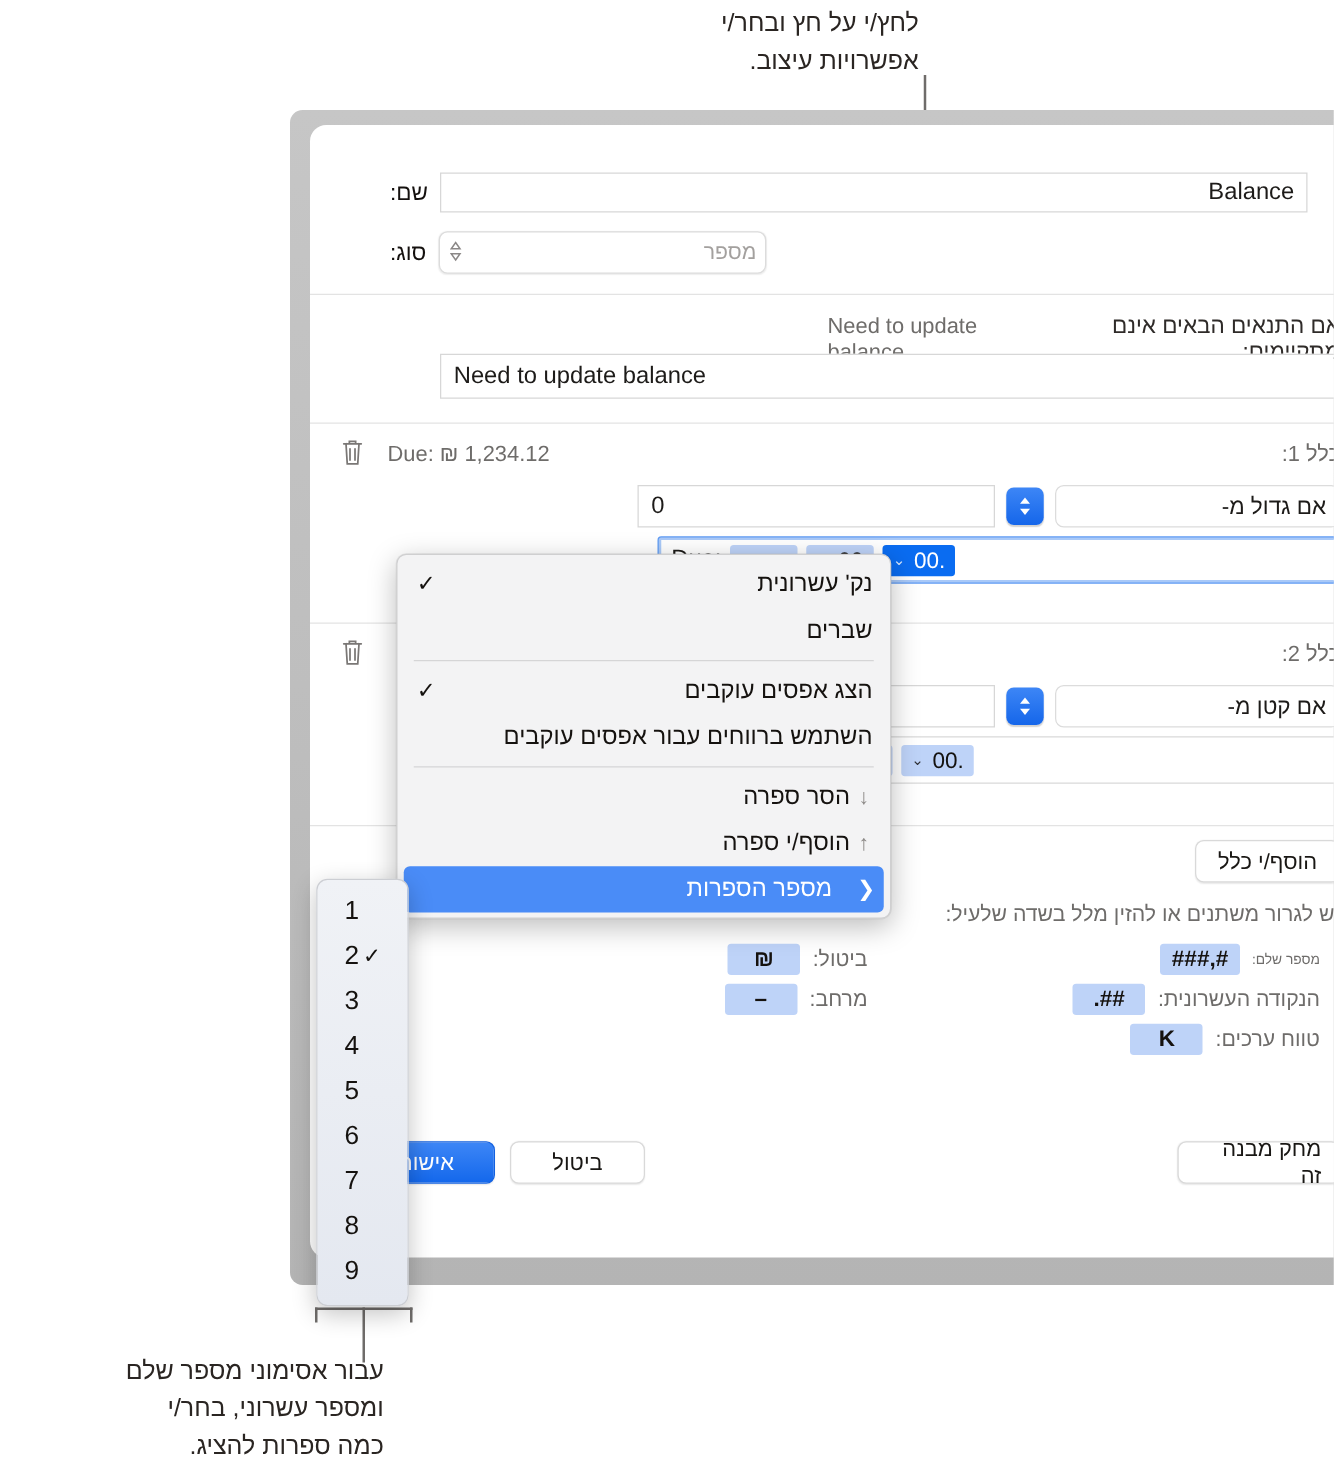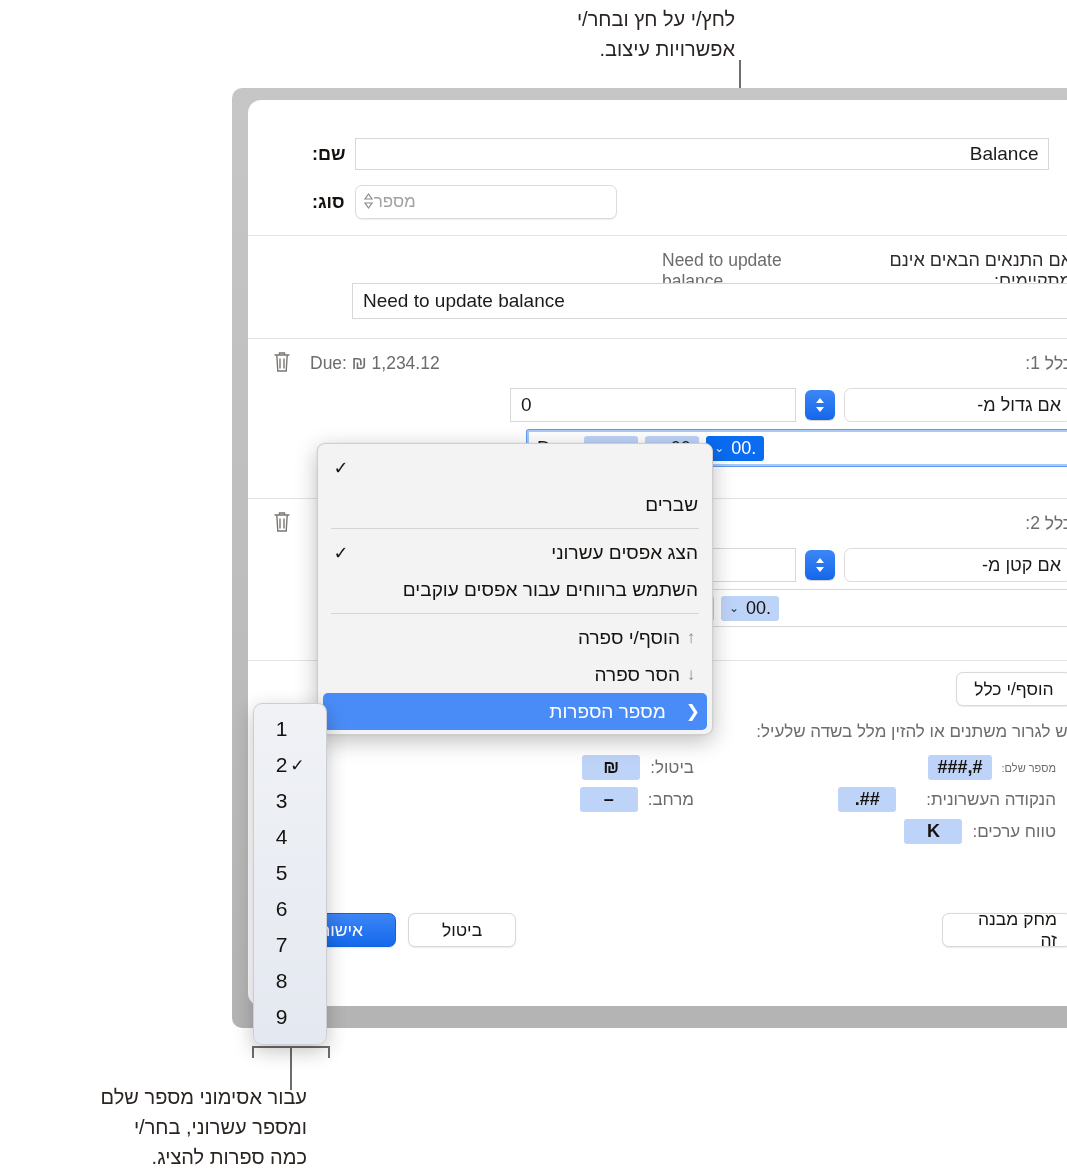--- a/index.html
+++ b/index.html
@@ -52,21 +52,21 @@
 
   .sep { height: 1px; background: #e3e3e3; }
 
   
   .row {
     display: flex; flex-direction: row-reverse;
     align-items: center;
     direction: rtl;
   }
   .lbl-bold {
-    font-size: 18px; font-weight: bold; color: #14100e;
+    font-size: 18px; font-weight: normal; color: #14100e;
     direction: rtl;
   }
   .lbl {
     font-size: 18px; color: #2f2b29; direction: rtl;
   }
   .lbl-gray { font-size: 17.5px; color: #6e6c6a; direction: rtl; }
 
   .field {
     border: 1px solid #d7d7d7;
     background: #fff;
@@ -239,21 +239,21 @@
 
   <div class="dialog">
 
     <div class="row" style="position:absolute; right:16px; top:38px; width:760px; gap:10px;">
       <div class="lbl-bold">שם:</div>
       <div class="field" style="width:694px; height:32px; font-weight:normal;">Balance</div>
     </div>
 
     <div class="row" style="position:absolute; right:16px; top:85px; width:760px; gap:10px;">
       <div class="lbl-bold">סוג:</div>
-      <div class="combo" style="width:262px;justify-content:flex-end;">
+      <div class="combo" style="width:262px;">
         <span class="ph">מספר</span>
         <span class="arrows">
           <svg width="11" height="20" viewBox="0 0 11 20">
               <path d="M5.5 3 L9 8 L2 8 Z" fill="none" stroke="#8b8887" stroke-width="1.2"></path>
               <path d="M5.5 17 L9 12 L2 12 Z" fill="none" stroke="#8b8887" stroke-width="1.2"></path>
             </svg>
         </span>
       </div>
     </div>
 
@@ -349,21 +349,21 @@
 
     <div class="btn" style="position:absolute; right:16px; top:572px; width:116px;">הוסף/י כלל</div>
 
     <div class="lbl-gray" style="position:absolute; right:16px; top:622px; font-size:17px;">יש לגרור משתנים או להזין מלל בשדה שלעיל:</div>
 
     <div style="position:absolute; right:32px; top:655px; display:flex; flex-direction:row-reverse; align-items:center; gap:10px;">
       <div class="lbl-gray" style="font-size:11px;">מספר שלם:</div>
       <div class="sample">###,#</div>
     </div>
     <div style="position:absolute; right:32px; top:687px; display:flex; flex-direction:row-reverse; align-items:center; gap:10px;">
-      <div class="lbl-gray" style="font-size:17px;margin-left:20px;">הנקודה העשרונית:</div>
+      <div class="lbl-gray" style="font-size:17px;">הנקודה העשרונית:</div>
       <div class="sample">.##</div>
     </div>
     <div style="position:absolute; right:32px; top:719px; display:flex; flex-direction:row-reverse; align-items:center; gap:10px;">
       <div class="lbl-gray" style="font-size:17px;">טווח ערכים:</div>
       <div class="sample">K</div>
     </div>
 
     <div style="position:absolute; right:394px; top:655px; display:flex; flex-direction:row-reverse; align-items:center; gap:10px;">
       <div class="lbl-gray" style="font-size:17px;">ביטול:</div>
       <div class="sample">₪</div>
@@ -375,45 +375,46 @@
 
     <div class="btn" style="position:absolute; right:16px; top:813px; width:130px;">מחק מבנה זה</div>
     <div class="btn" style="position:absolute; left:160px; top:813px; width:108px;">ביטול</div>
     <div class="btn primary" style="position:absolute; left:40px; top:813px; width:108px;">אישור</div>
 
   </div>
 
   <div class="menu">
     <div class="menu-item">
       <span class="check">✓</span>
+      <span class="mlabel">נק' עשרונית</span>
     </div>
     <div class="menu-item">
       <span class="check"></span>
       <span class="mlabel">שברים</span>
     </div>
     <div class="menu-sep"></div>
     <div class="menu-item">
       <span class="check">✓</span>
-      <span class="mlabel">הצג אפסים עשרוני</span>
+      <span class="mlabel">הצג אפסים עוקבים</span>
     </div>
     <div class="menu-item">
       <span class="check"></span>
       <span class="mlabel">השתמש ברווחים עבור אפסים עוקבים</span>
     </div>
     <div class="menu-sep"></div>
+    <div class="menu-item">
+      <span class="check"></span>
+      <span class="mlabel">הסר ספרה</span>
+      <span class="right-key">↓</span>
+    </div>
     <div class="menu-item">
       <span class="check"></span>
       <span class="mlabel">הוסף/י ספרה</span>
       <span class="right-key">↑</span>
     </div>
-    <div class="menu-item">
-      <span class="check"></span>
-      <span class="mlabel">הסר ספרה</span>
-      <span class="right-key">↓</span>
-    </div>
     <div class="menu-item highlight">
       <span class="mlabel">מספר הספרות</span>
       <span class="submenu-arrow">❮</span>
     </div>
   </div>
 
   <div class="submenu">
     <div class="sub-item">
       <span>1</span>
         <span class="sc"></span>

